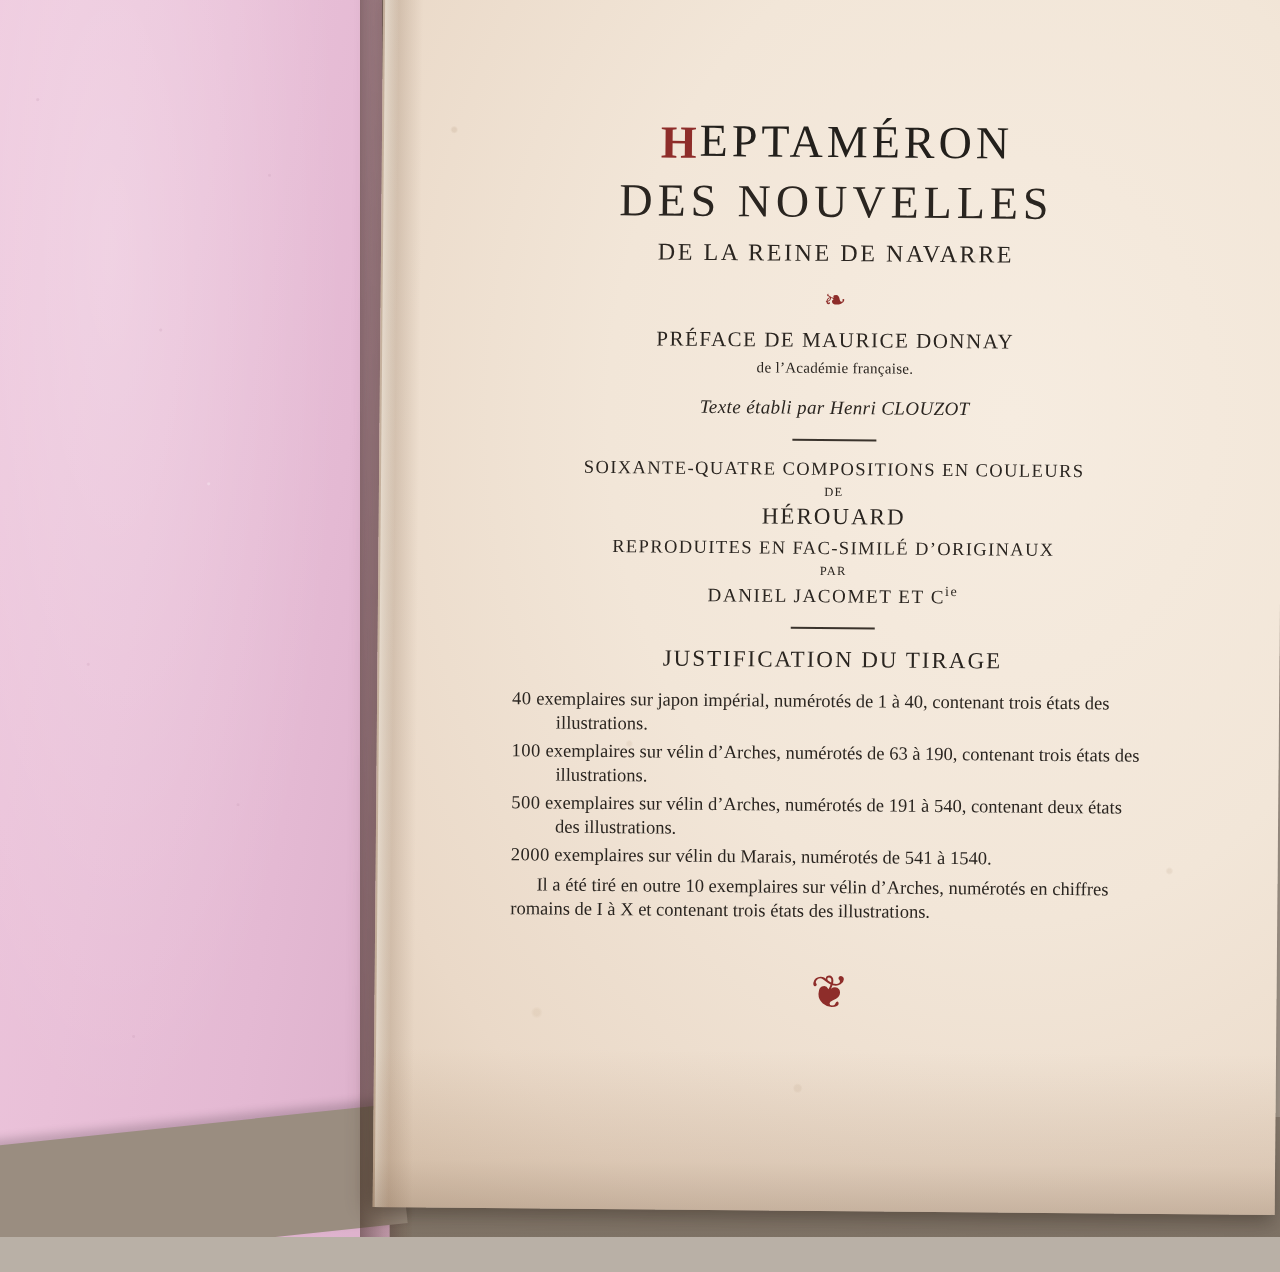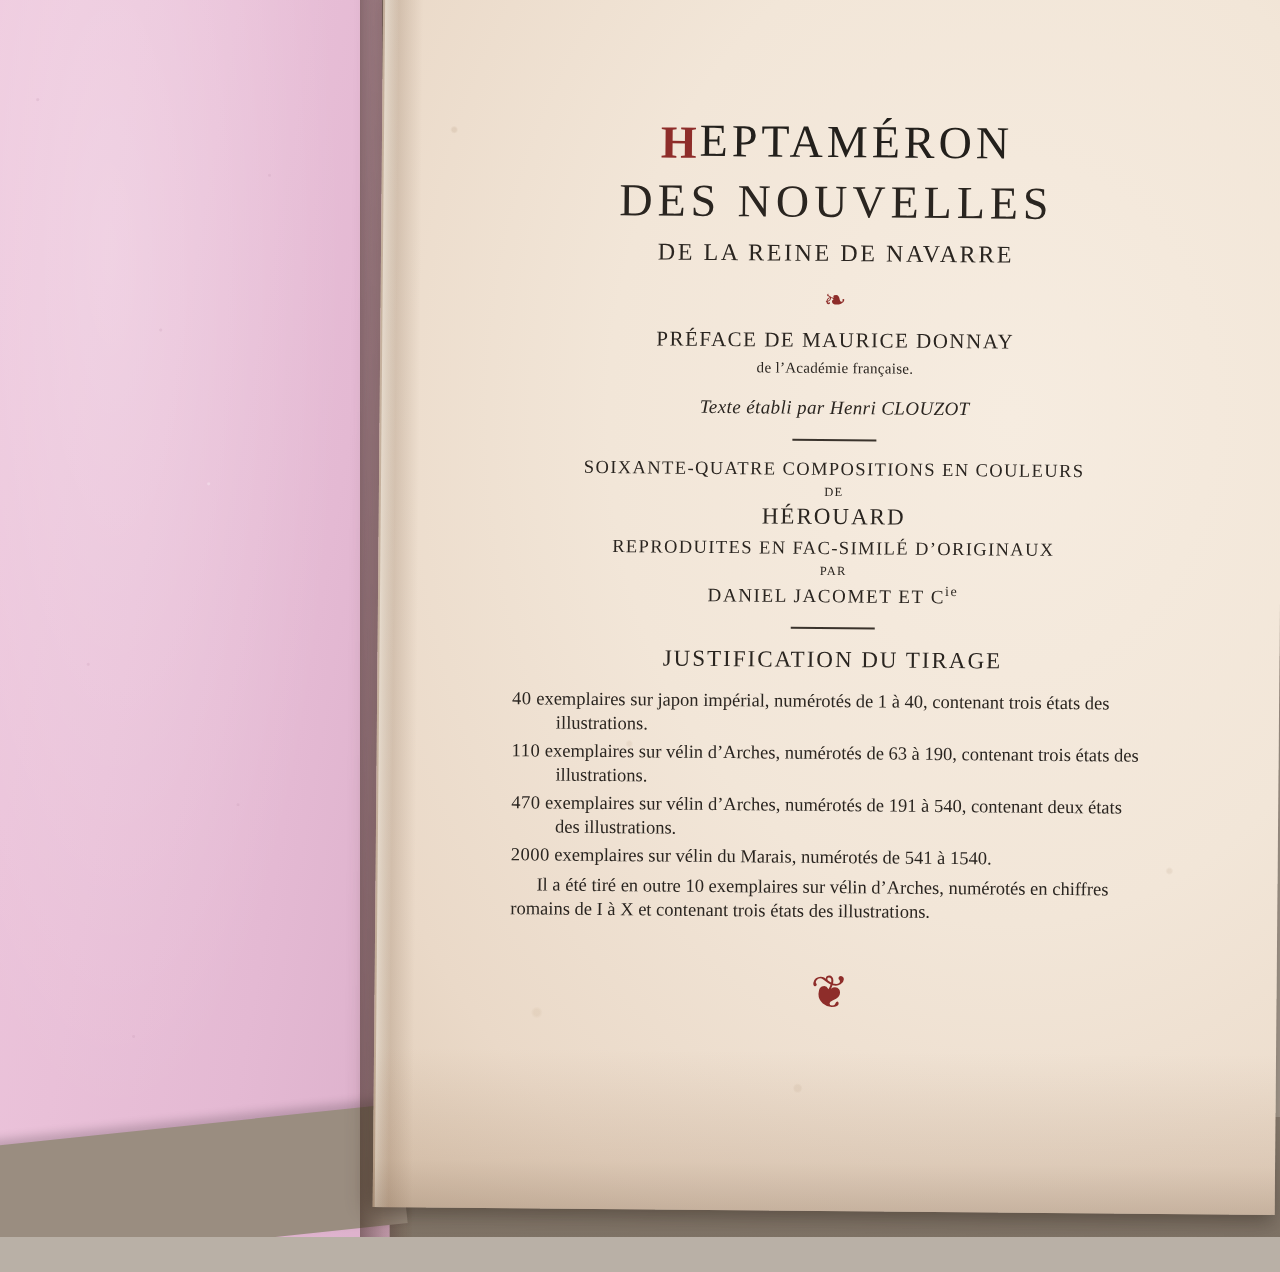--- a/index.html
+++ b/index.html
@@ -298,25 +298,25 @@
       <div class="rule"></div>
 
       <div class="justif-title">JUSTIFICATION DU TIRAGE</div>
 
       <div class="justif-list">
         <div class="justif-item">
           <span class="num">40</span>
           <span>exemplaires sur japon impérial, numérotés de 1 à 40, contenant trois états des illustrations.</span>
         </div>
         <div class="justif-item">
-          <span class="num">110</span>
+          <span class="num">100</span>
           <span>exemplaires sur vélin d’Arches, numérotés de 63 à 190, contenant trois états des illustrations.</span>
         </div>
         <div class="justif-item">
-          <span class="num">470</span>
+          <span class="num">500</span>
           <span>exemplaires sur vélin d’Arches, numérotés de 191 à 540, contenant deux états des illustrations.</span>
         </div>
         <div class="justif-item">
           <span class="num">2000</span>
           <span>exemplaires sur vélin du Marais, numérotés de 541 à 1540.</span>
         </div>
         <div class="justif-item justif-final">Il a été tiré en outre 10 exemplaires sur vélin d’Arches, numérotés en chiffres romains de I à X et contenant trois états des illustrations.</div>
       </div>
 
       <div class="ornament-big">❦</div>

